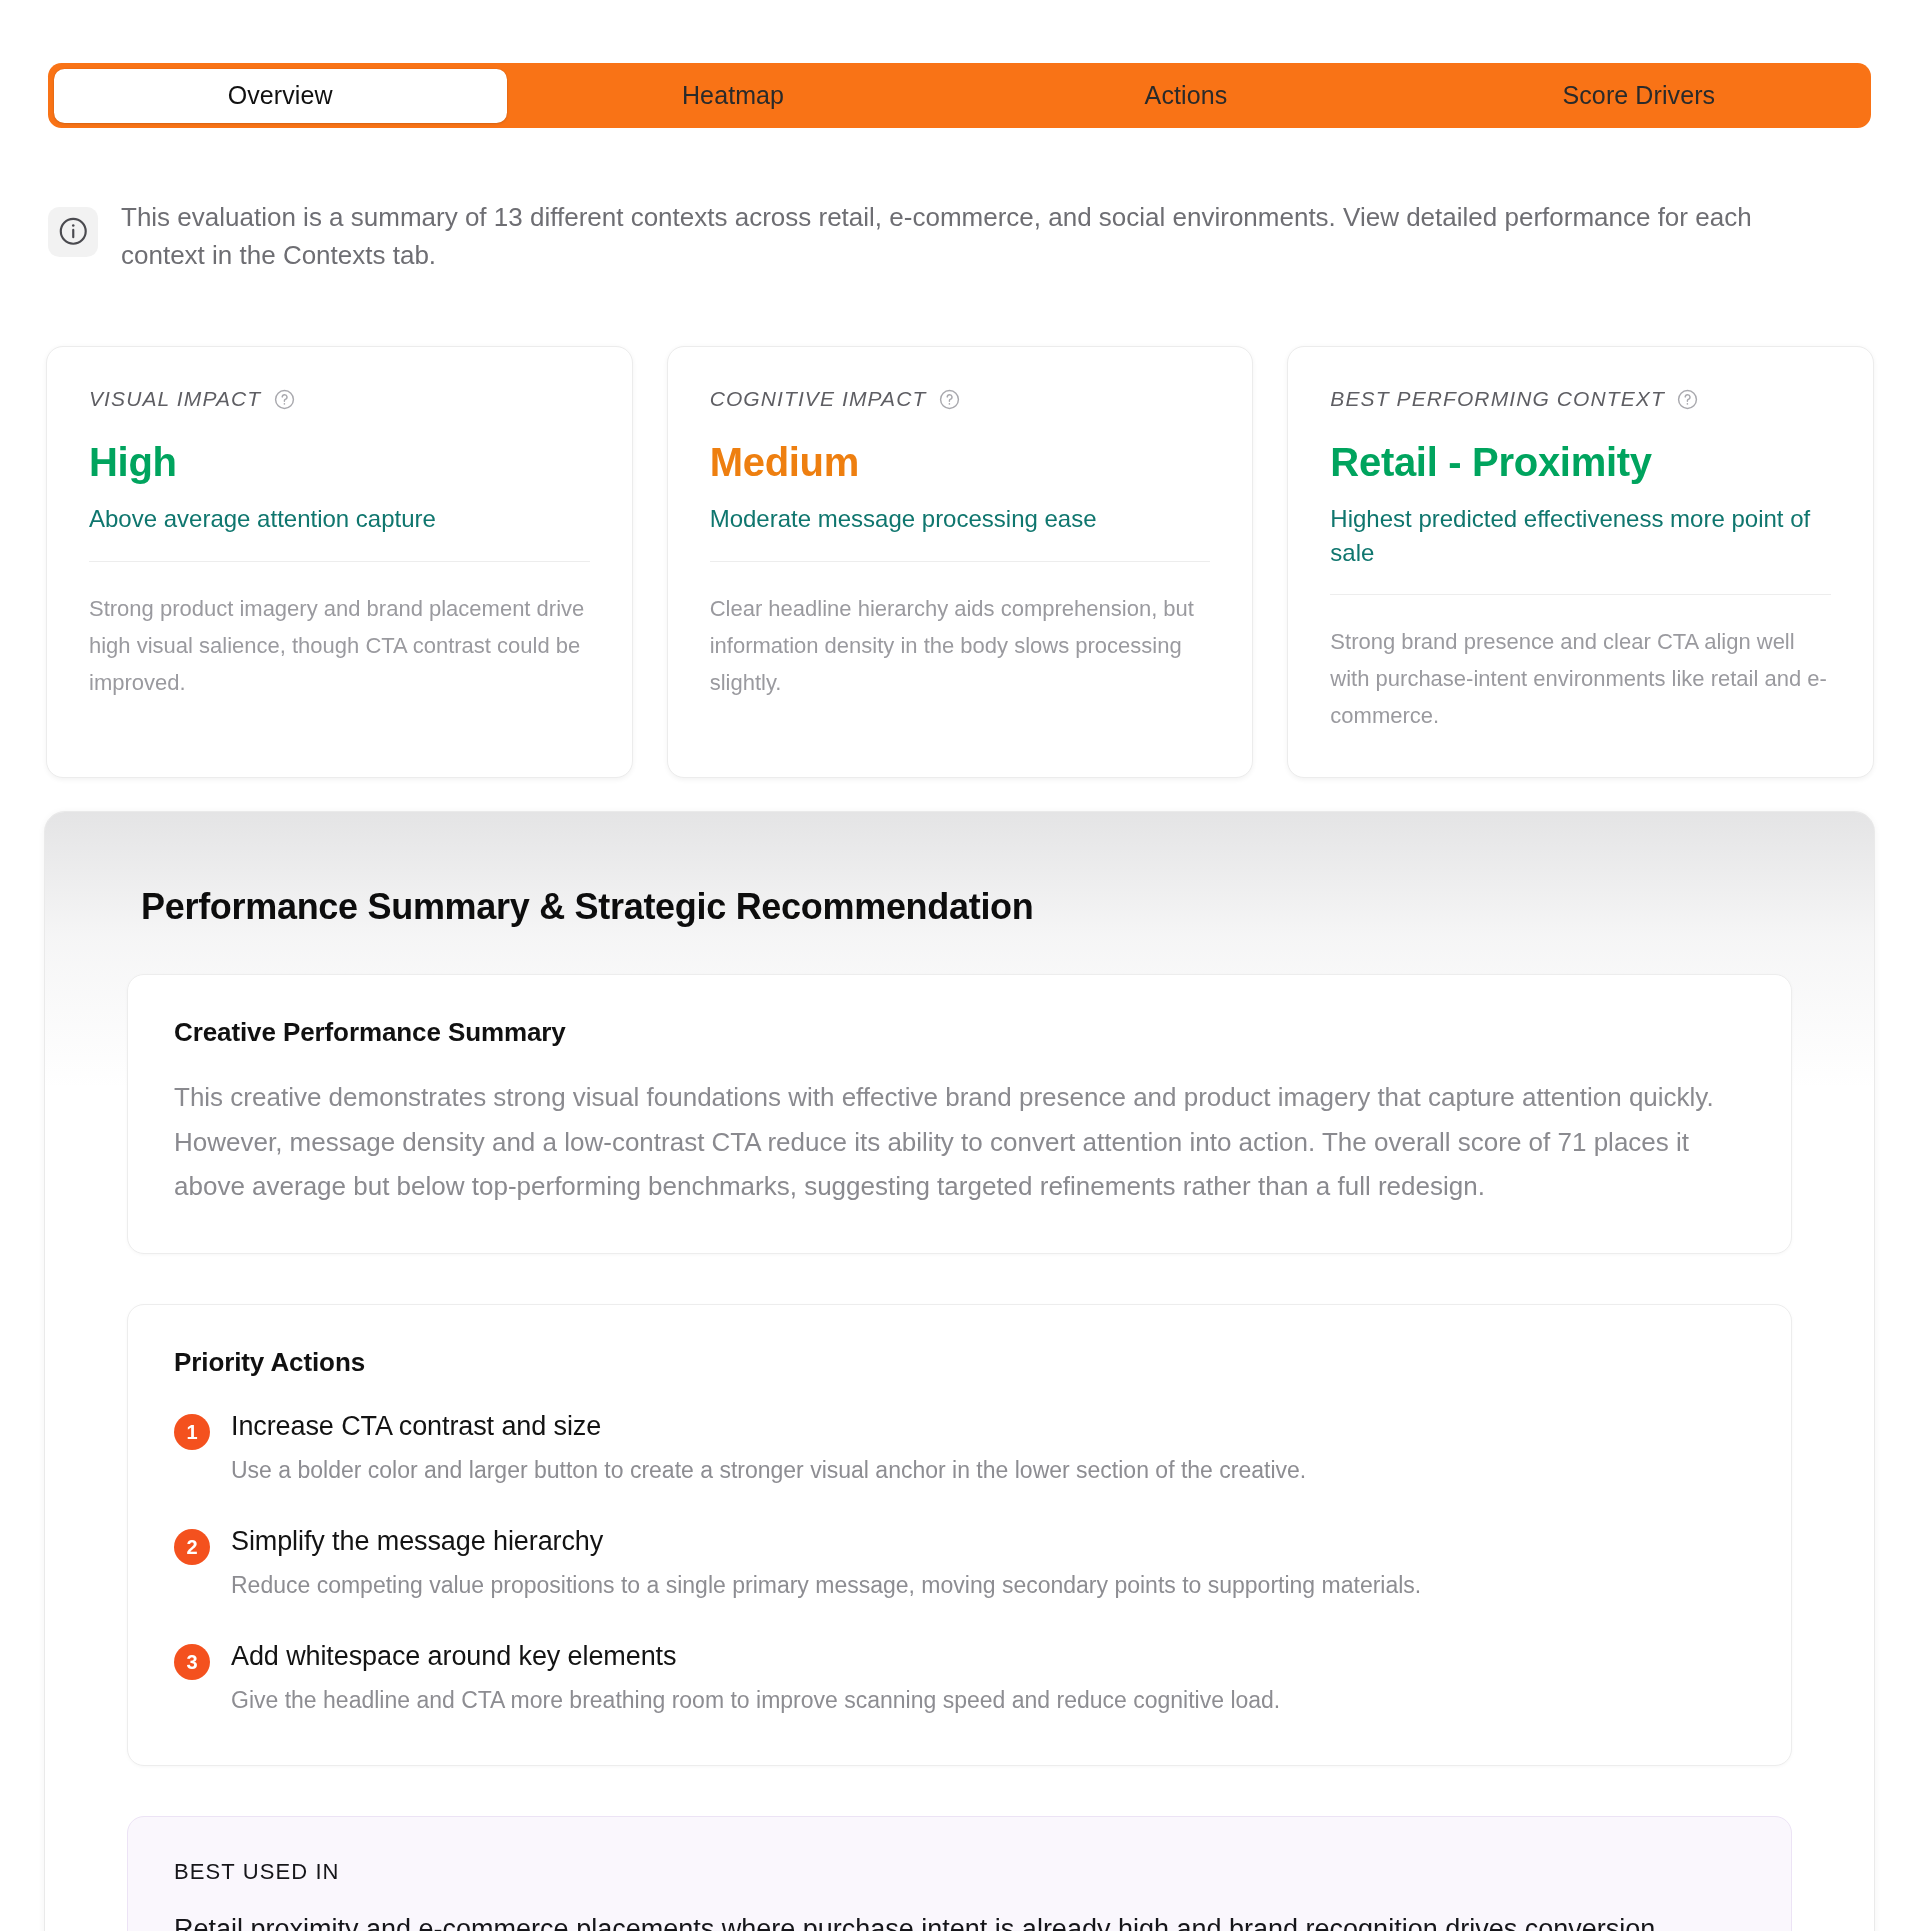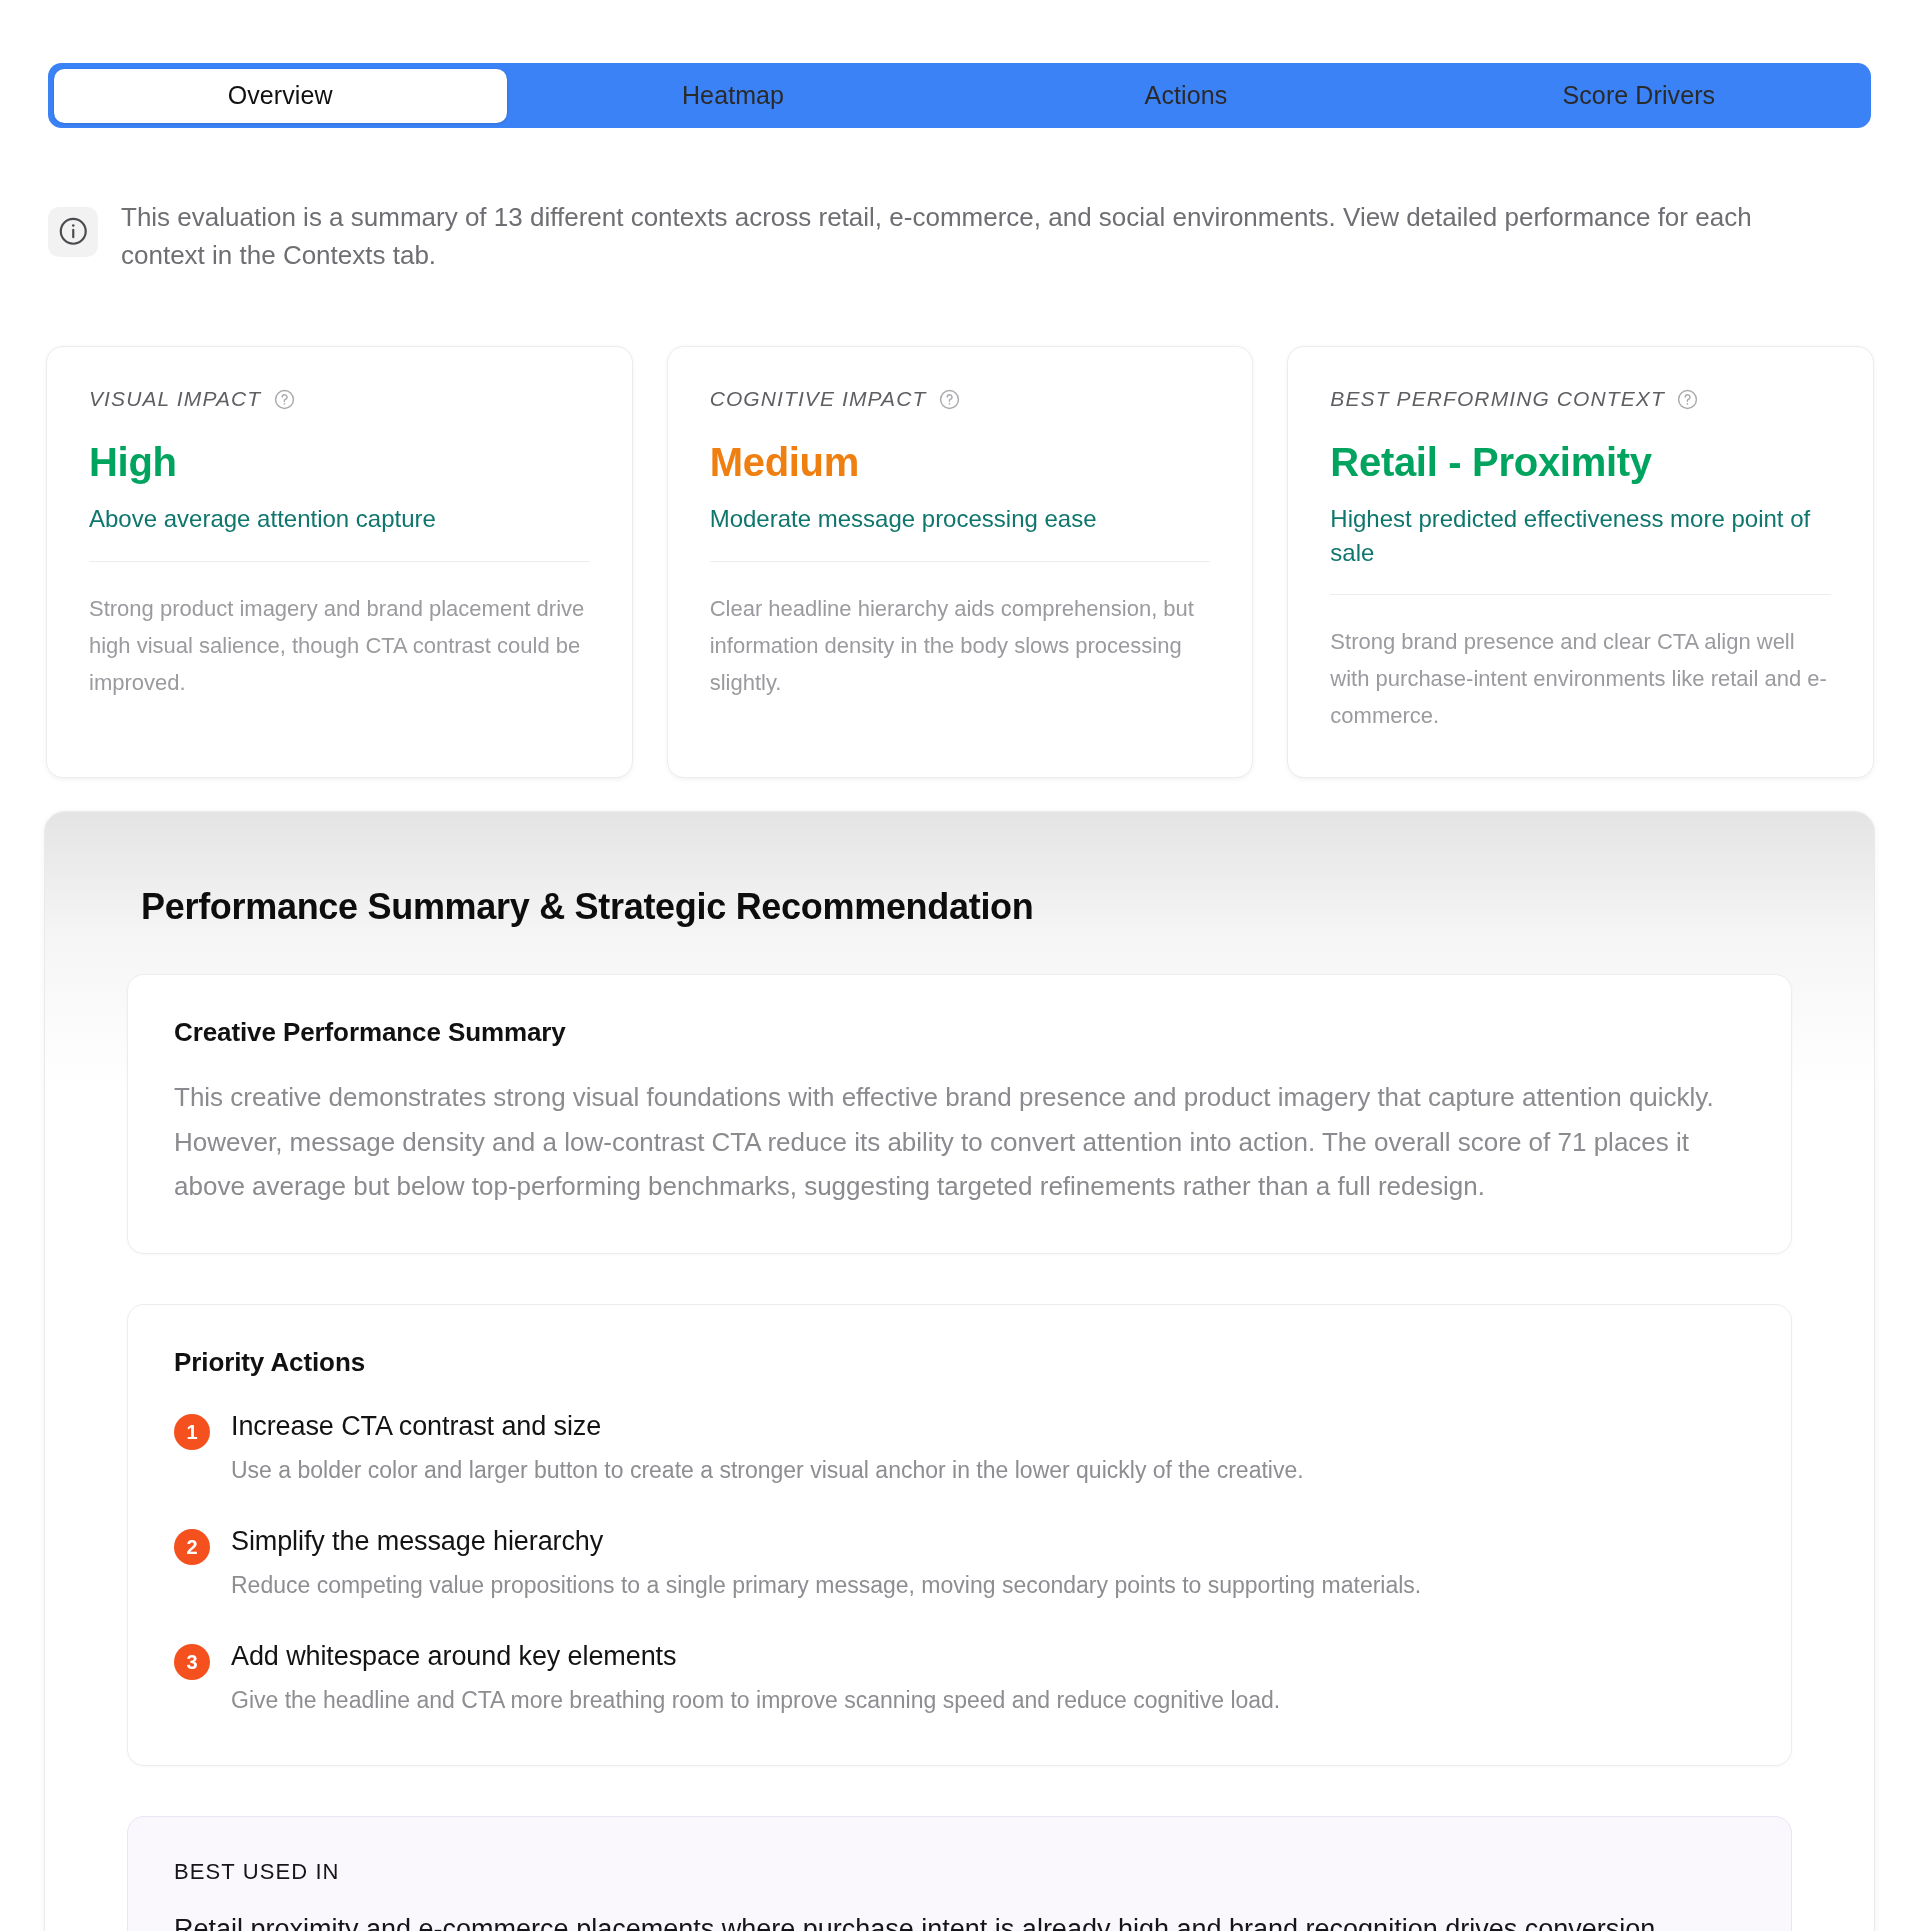--- a/index.html
+++ b/index.html
@@ -20,21 +20,21 @@
     background: #ffffff;
   }
 
   
   .tabbar {
     position: absolute;
     left: 48px;
     top: 63px;
     width: 1823px;
     height: 65px;
-    background: #3b82f6;
+    background: #f97316;
     border-radius: 13.4px;
     display: flex;
     align-items: center;
     padding: 5.7px;
   }
   .tab {
     flex: 1 1 0;
     height: 54px;
     display: flex;
     align-items: center;
@@ -324,21 +324,21 @@
         <div class="subcard-body">This creative demonstrates strong visual foundations with effective brand presence and product imagery that capture attention quickly. However, message density and a low-contrast CTA reduce its ability to convert attention into action. The overall score of 71 places it above average but below top-performing benchmarks, suggesting targeted refinements rather than a full redesign.</div>
       </div>
 
       <div class="subcard">
         <div class="actions-title">Priority Actions</div>
 
         <div class="action">
           <div class="badge">1</div>
           <div class="action-body">
             <div class="action-head">Increase CTA contrast and size</div>
-            <div class="action-desc">Use a bolder color and larger button to create a stronger visual anchor in the lower quickly of the creative.</div>
+            <div class="action-desc">Use a bolder color and larger button to create a stronger visual anchor in the lower section of the creative.</div>
           </div>
         </div>
 
         <div class="action">
           <div class="badge">2</div>
           <div class="action-body">
             <div class="action-head">Simplify the message hierarchy</div>
             <div class="action-desc">Reduce competing value propositions to a single primary message, moving secondary points to supporting materials.</div>
           </div>
         </div>

